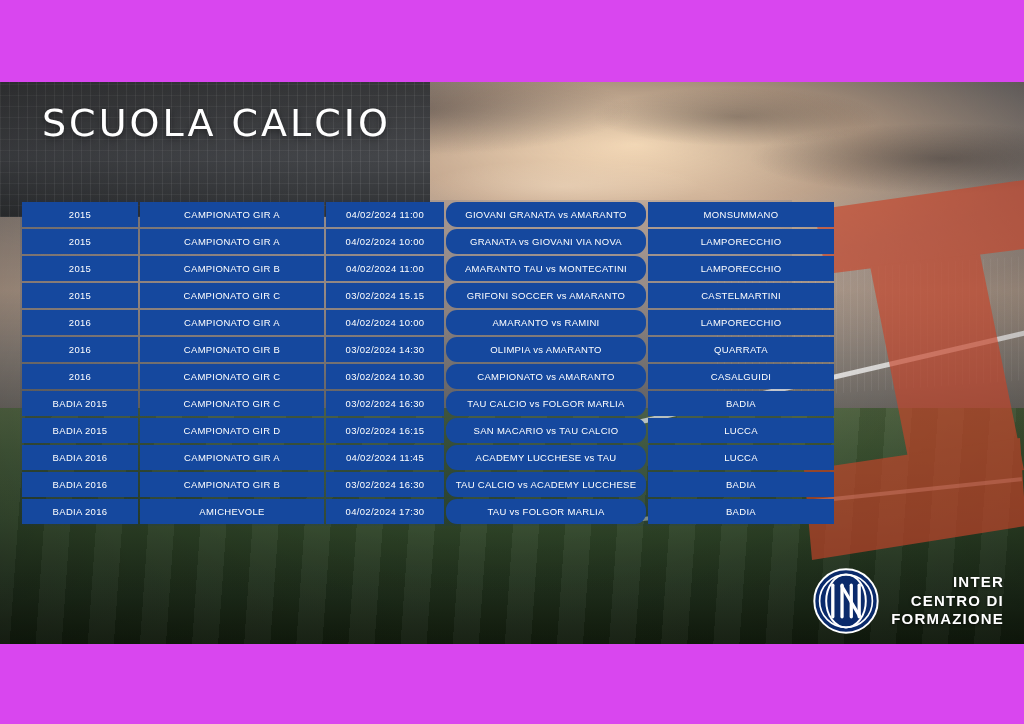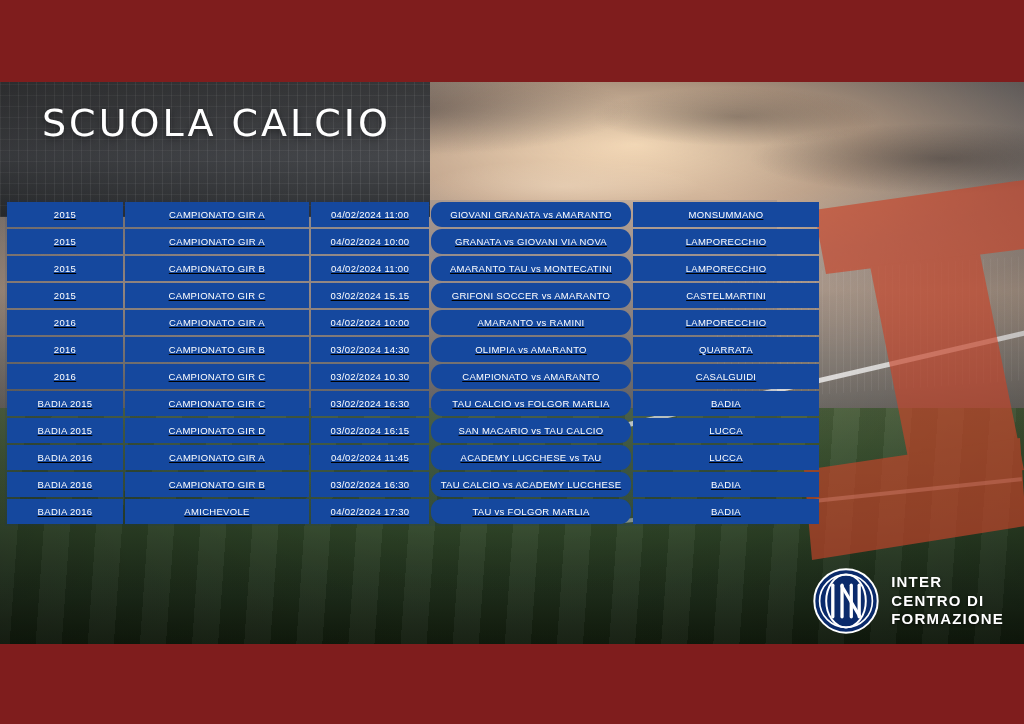--- a/index.html
+++ b/index.html
@@ -11,21 +11,21 @@
     width: 1024px;
     height: 724px;
     font-family: "Liberation Sans", sans-serif;
     overflow: hidden;
   }
 
   .page {
     position: relative;
     width: 1024px;
     height: 724px;
-    background: #7f1d1d;
+    background: #d946ef;
   }
 
   
   .photo {
     position: absolute;
     left: 0;
     top: 82px;
     width: 1024px;
     height: 562px;
     overflow: hidden;
@@ -148,26 +148,25 @@
     font-weight: 400;
     text-shadow: 0 2px 6px rgba(0,0,0,0.45);
     font-family: "DejaVu Sans", sans-serif;
   }
   .headline .l1 { display: block; }
   .headline .l2 { display: block; }
 
   
   .table-wrap {
     position: absolute;
-    left: 5px;
+    left: 20px;
     top: 200px;
     width: 772px;
     z-index: 6;
     background: rgba(10,50,120,0.10);
-    text-decoration: underline;
   }
   table.sched {
     border-collapse: separate;
     border-spacing: 2px;
     width: 772px;
     table-layout: fixed;
   }
   table.sched td {
     background: #15489e;
     color: #ffffff;
@@ -205,21 +204,21 @@
   .logo-circle svg { display: block; width: 100%; height: 100%; }
   .logo-text {
     color: #ffffff;
     font-size: 15px;
     font-weight: bold;
     letter-spacing: 1.2px;
     line-height: 1.25;
     text-shadow: 0 1px 3px rgba(0,0,0,0.6);
     font-family: "Liberation Sans", sans-serif;
   }
-  .logo-text span { display: block; }
+  .logo-text span { display: block; text-align: right; }
 </style>
 </head>
 <body>
 
 <div class="page">
 
   <div class="photo">
     <div class="sky"></div>
     <div class="clouds"></div>
     <div class="stand">

